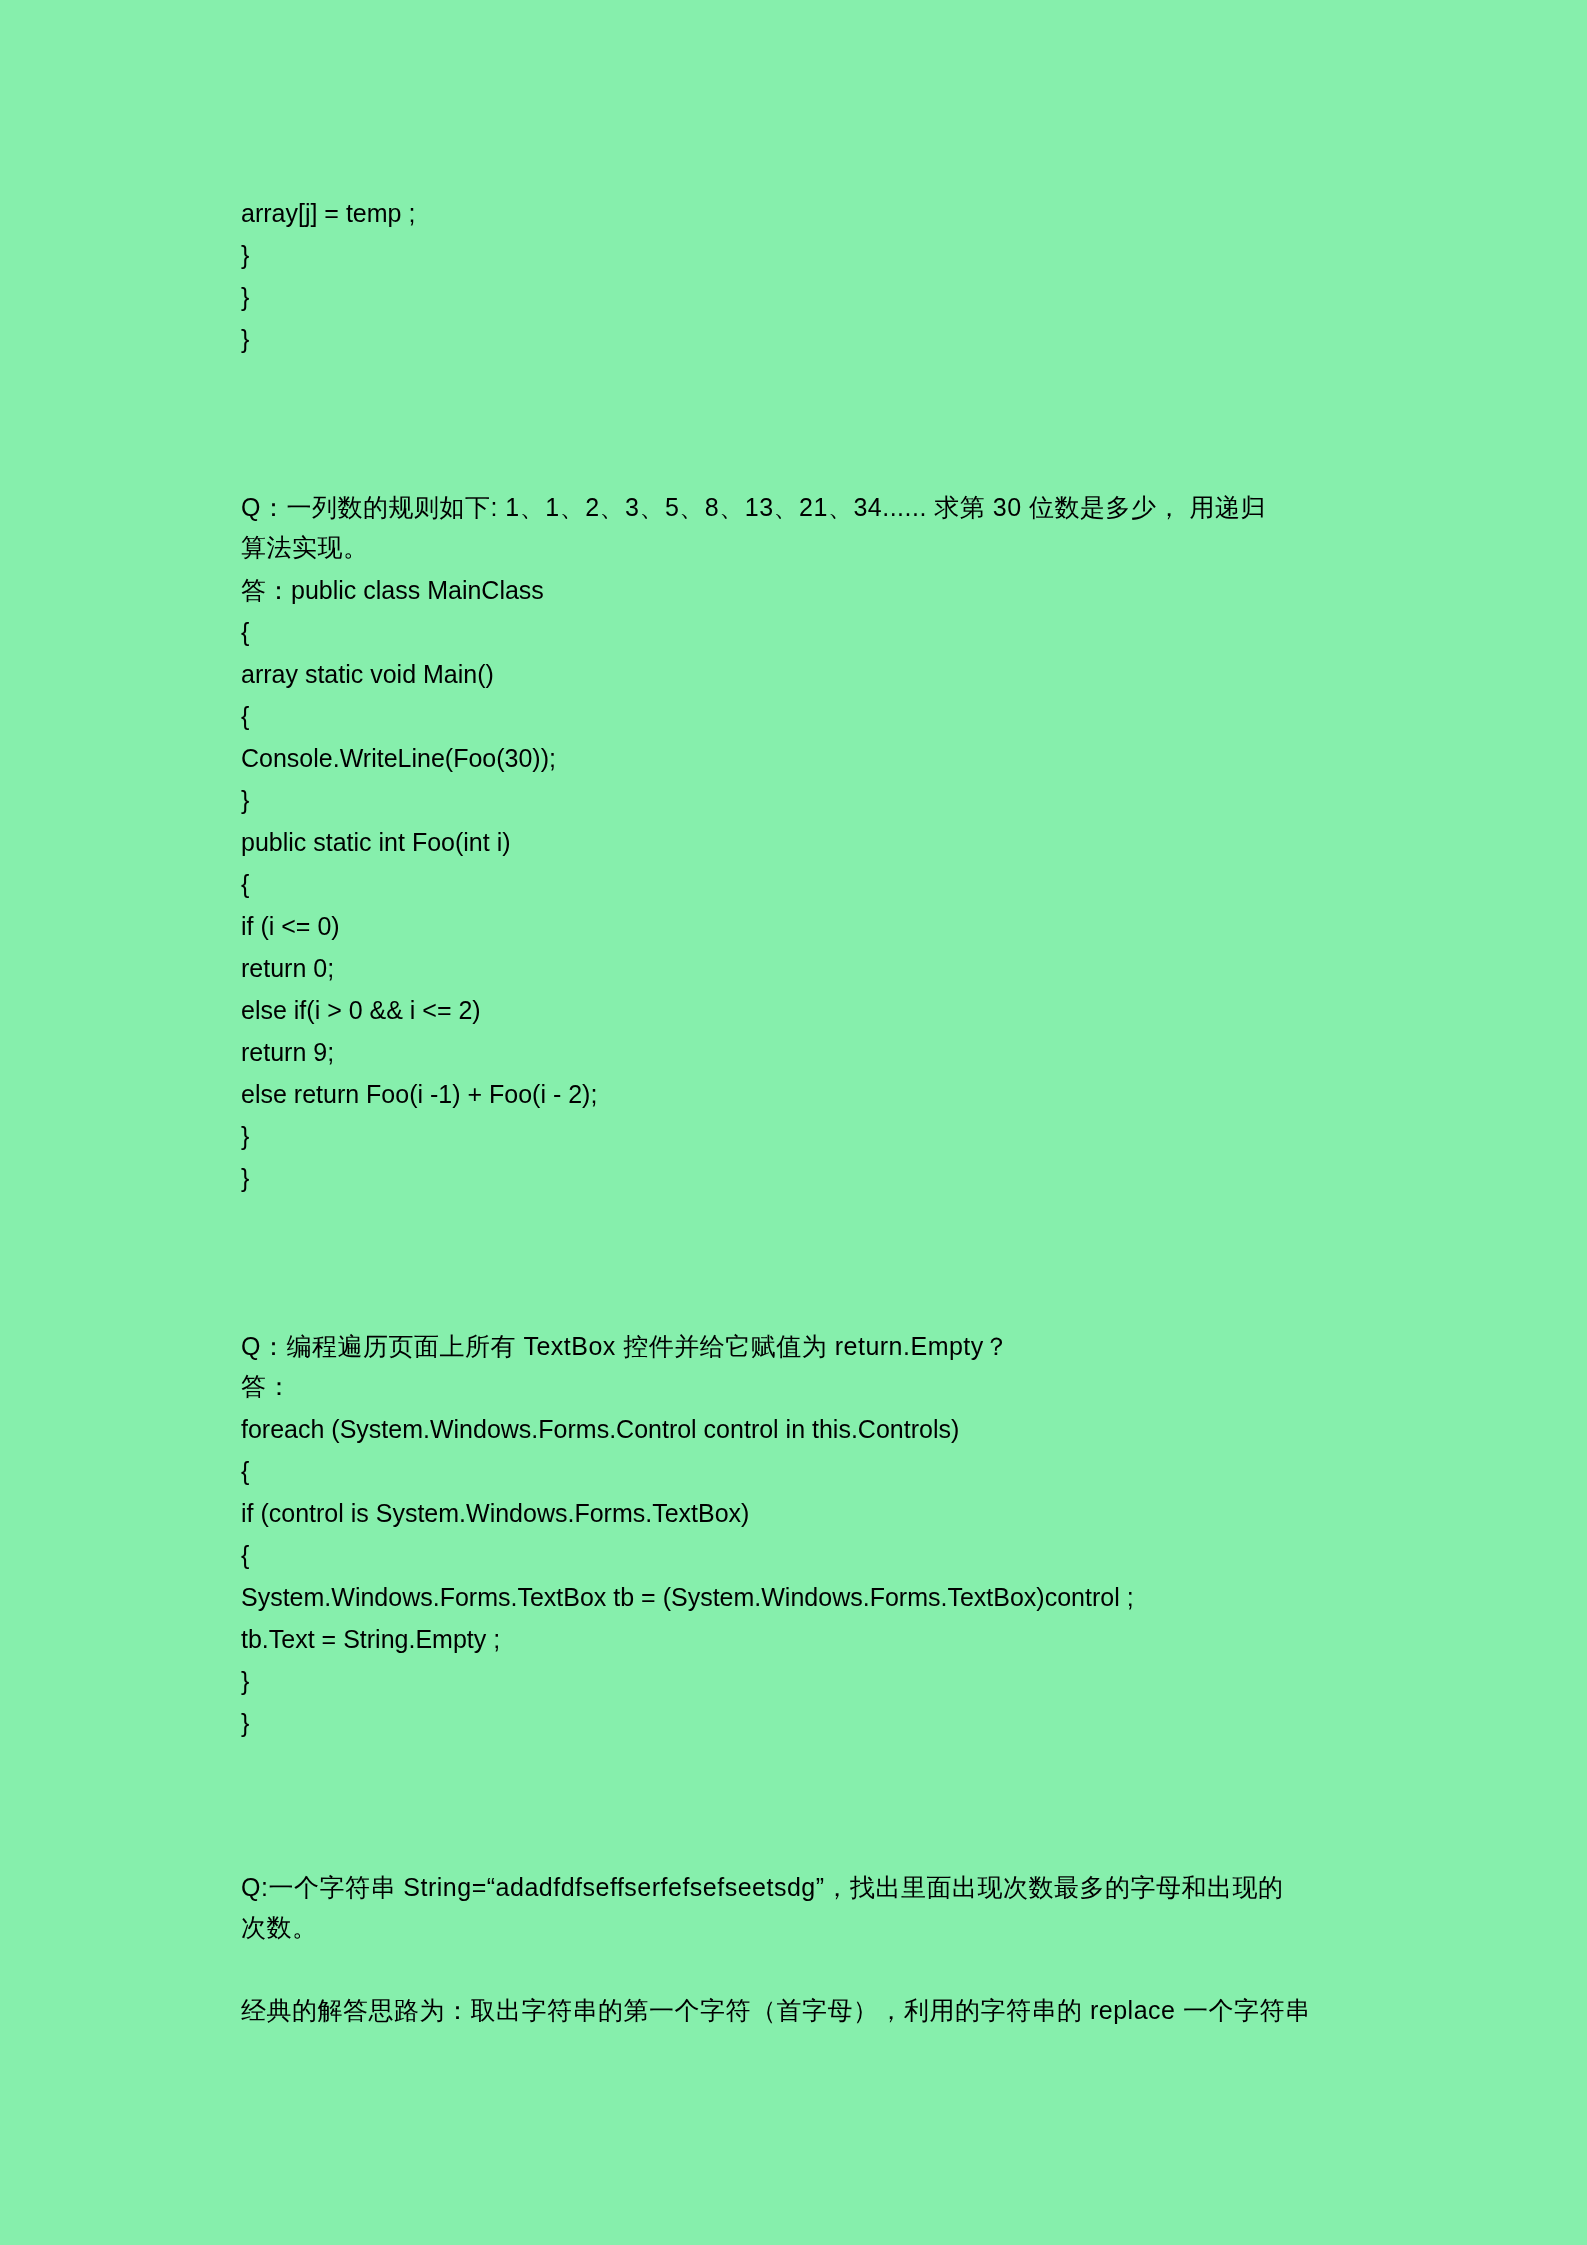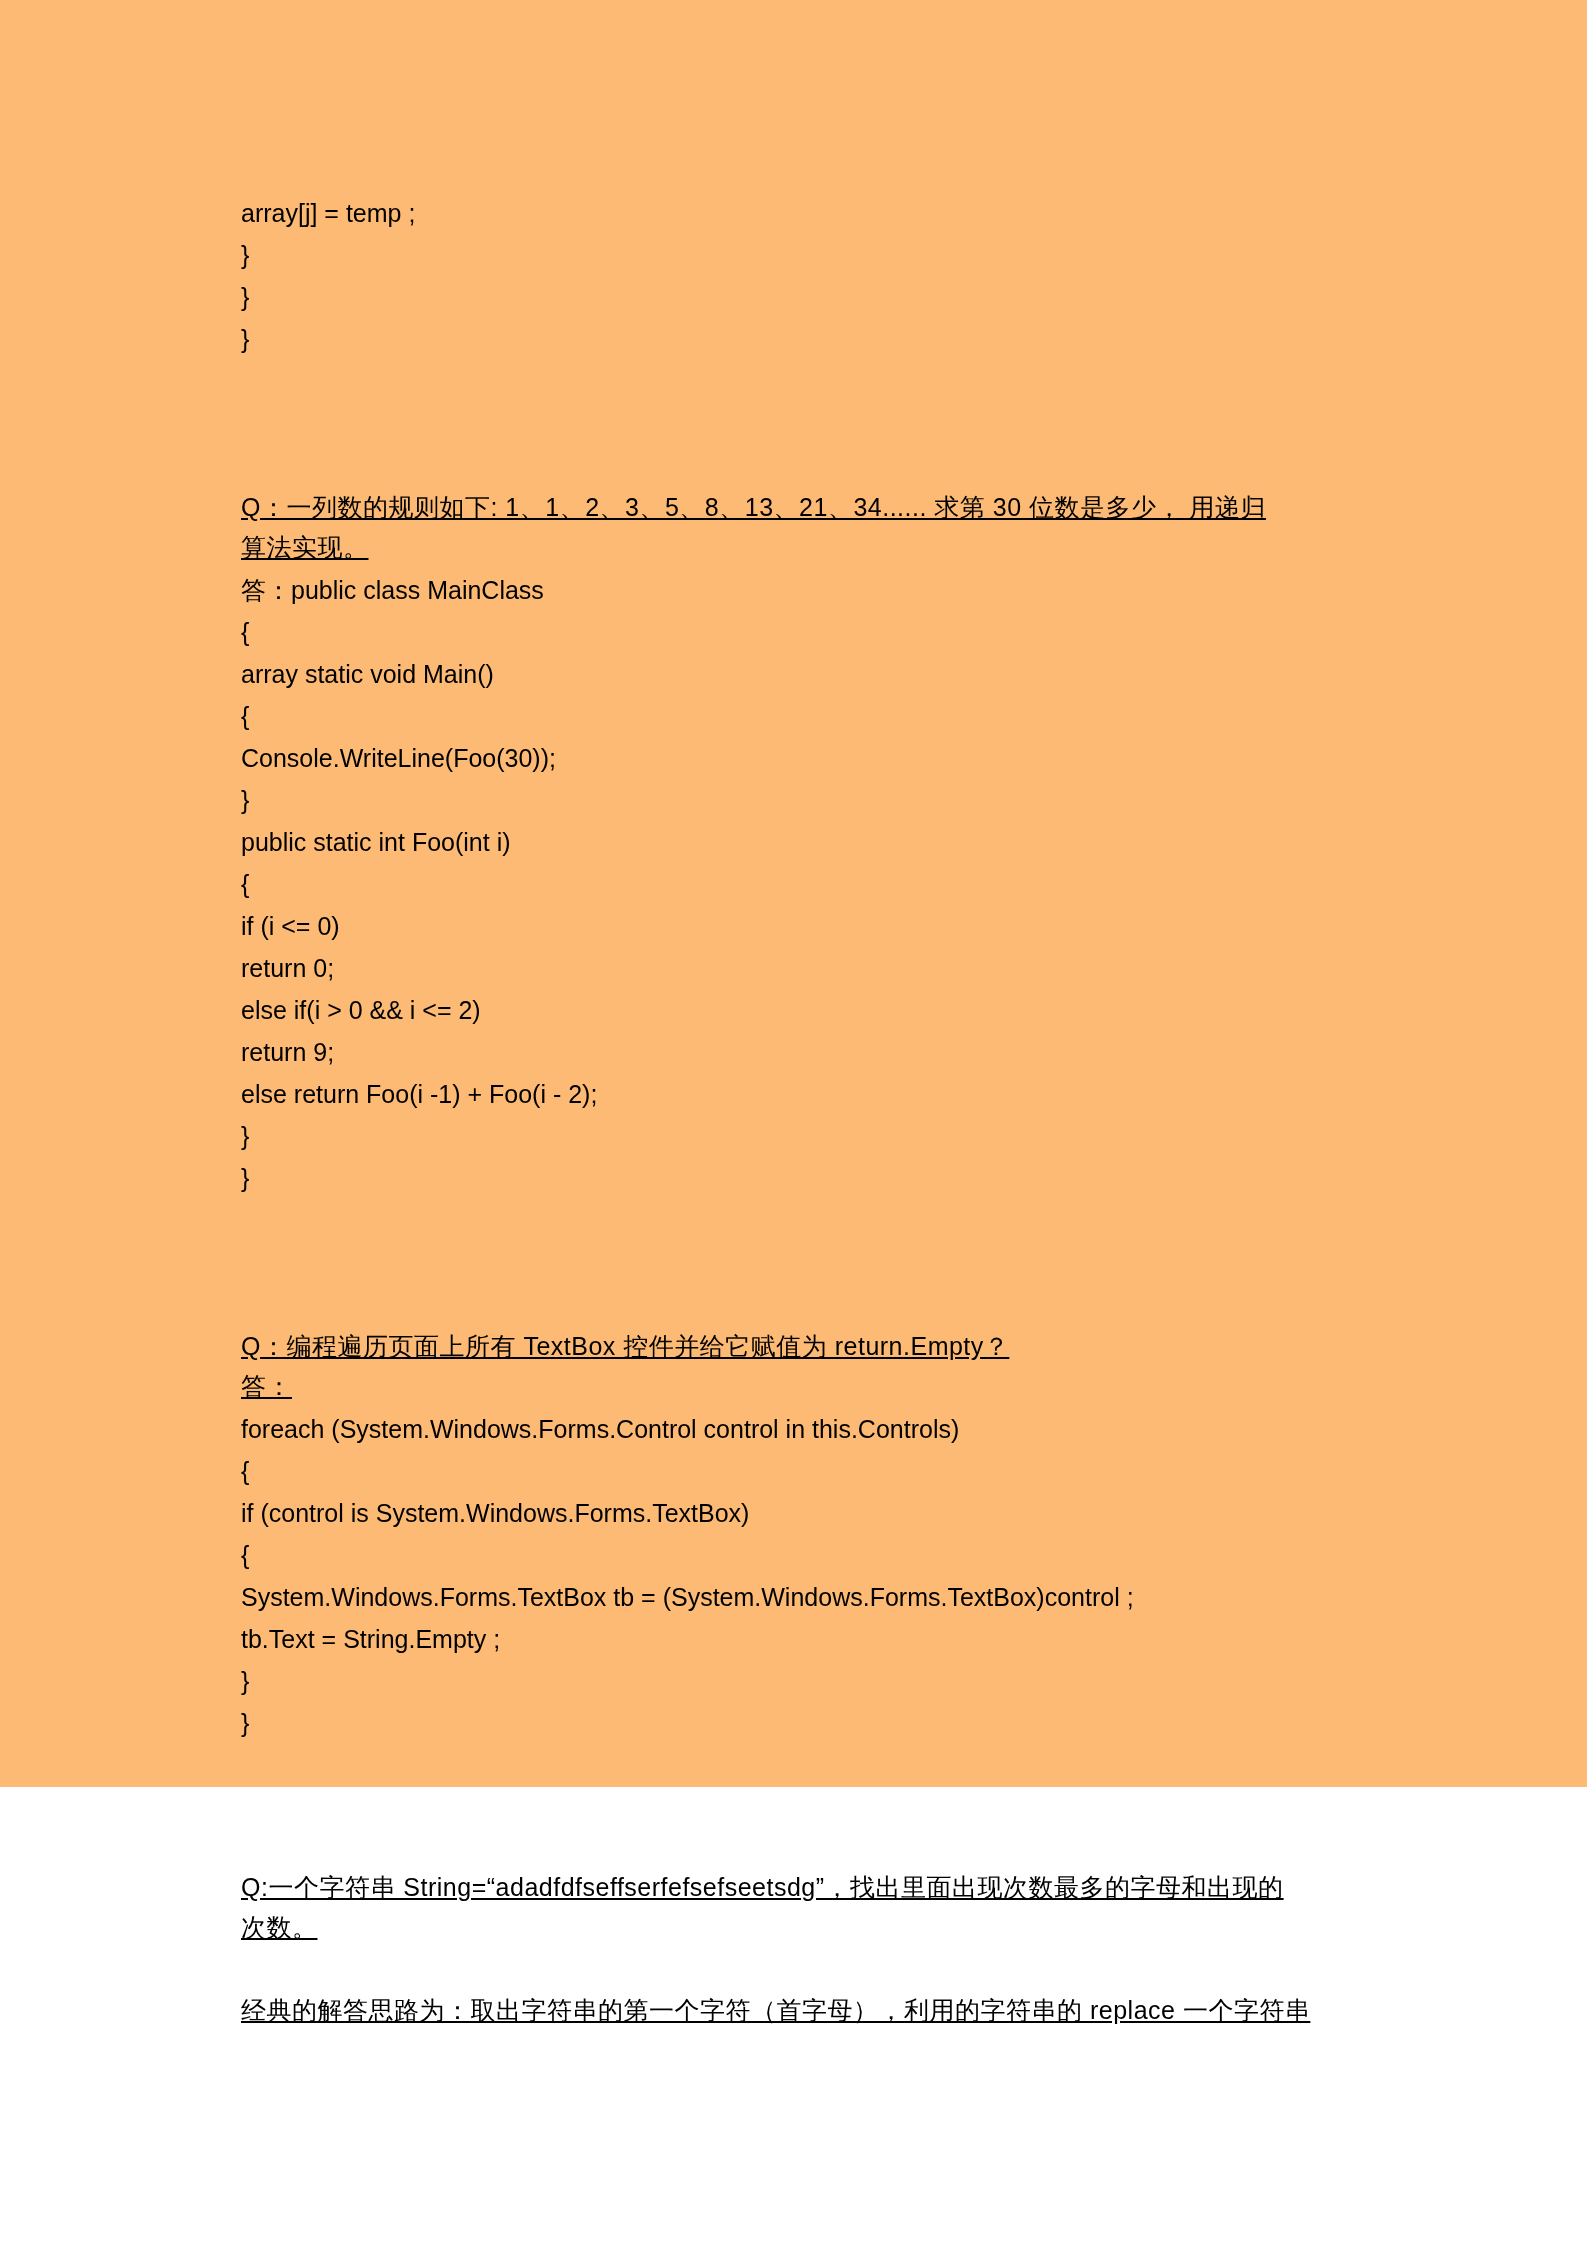--- a/index.html
+++ b/index.html
@@ -12,34 +12,33 @@
       height: 2245px;
       position: relative;
       overflow: hidden;
       font-family: "Liberation Sans", "DejaVu Sans", sans-serif;
       color: #000000;
     }
     .page {
       position: absolute;
       left: 0; top: 0;
       width: 1587px;
-      height: 1787px;
-      background: #fdba74;
+      height: 2245px;
+      background: #86efac;
     }
     .line {
       position: absolute;
       left: 241px;
       font-size: 25px;
       line-height: 34px;
       white-space: nowrap;
       letter-spacing: 0px;
     }
     .line.cjk {
       letter-spacing: 0.5px;
-      text-decoration: underline;
     }
   </style>
 </head>
 <body>
 
 <div class="page">
 
   <div>
     <div class="line" style="top:196px">array[j] = temp ;</div>
     <div class="line" style="top:238px">}</div>

